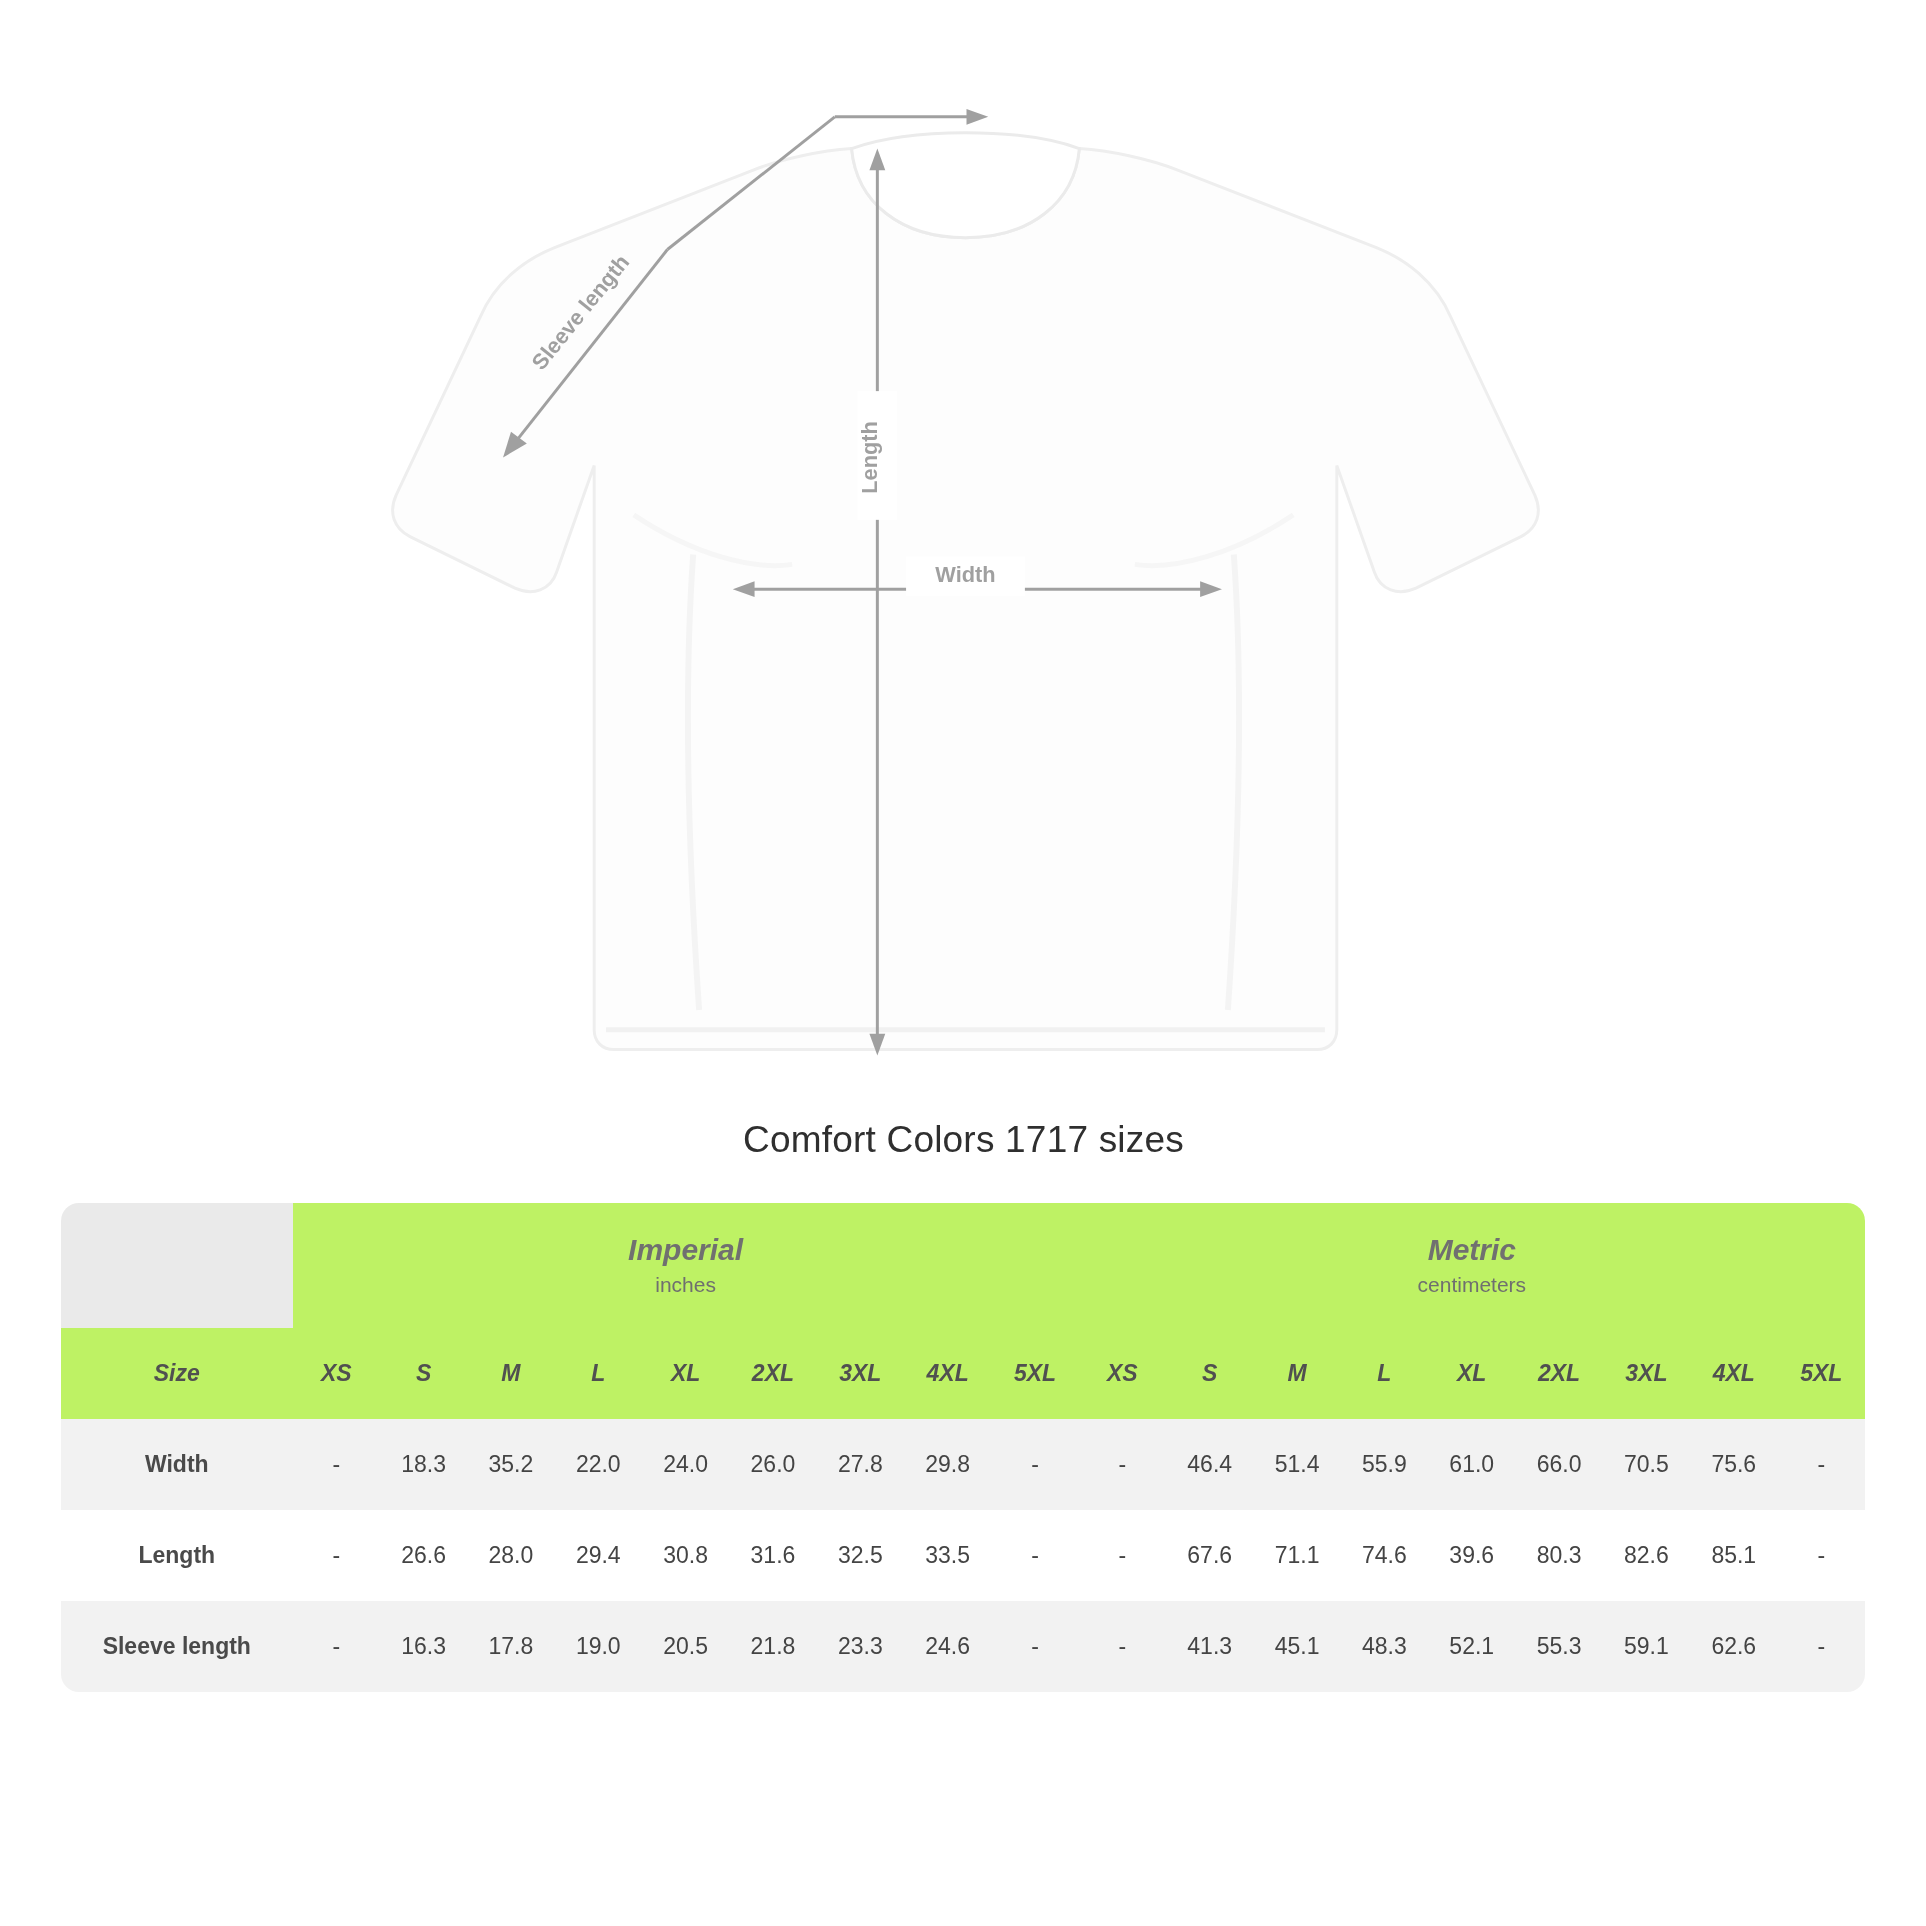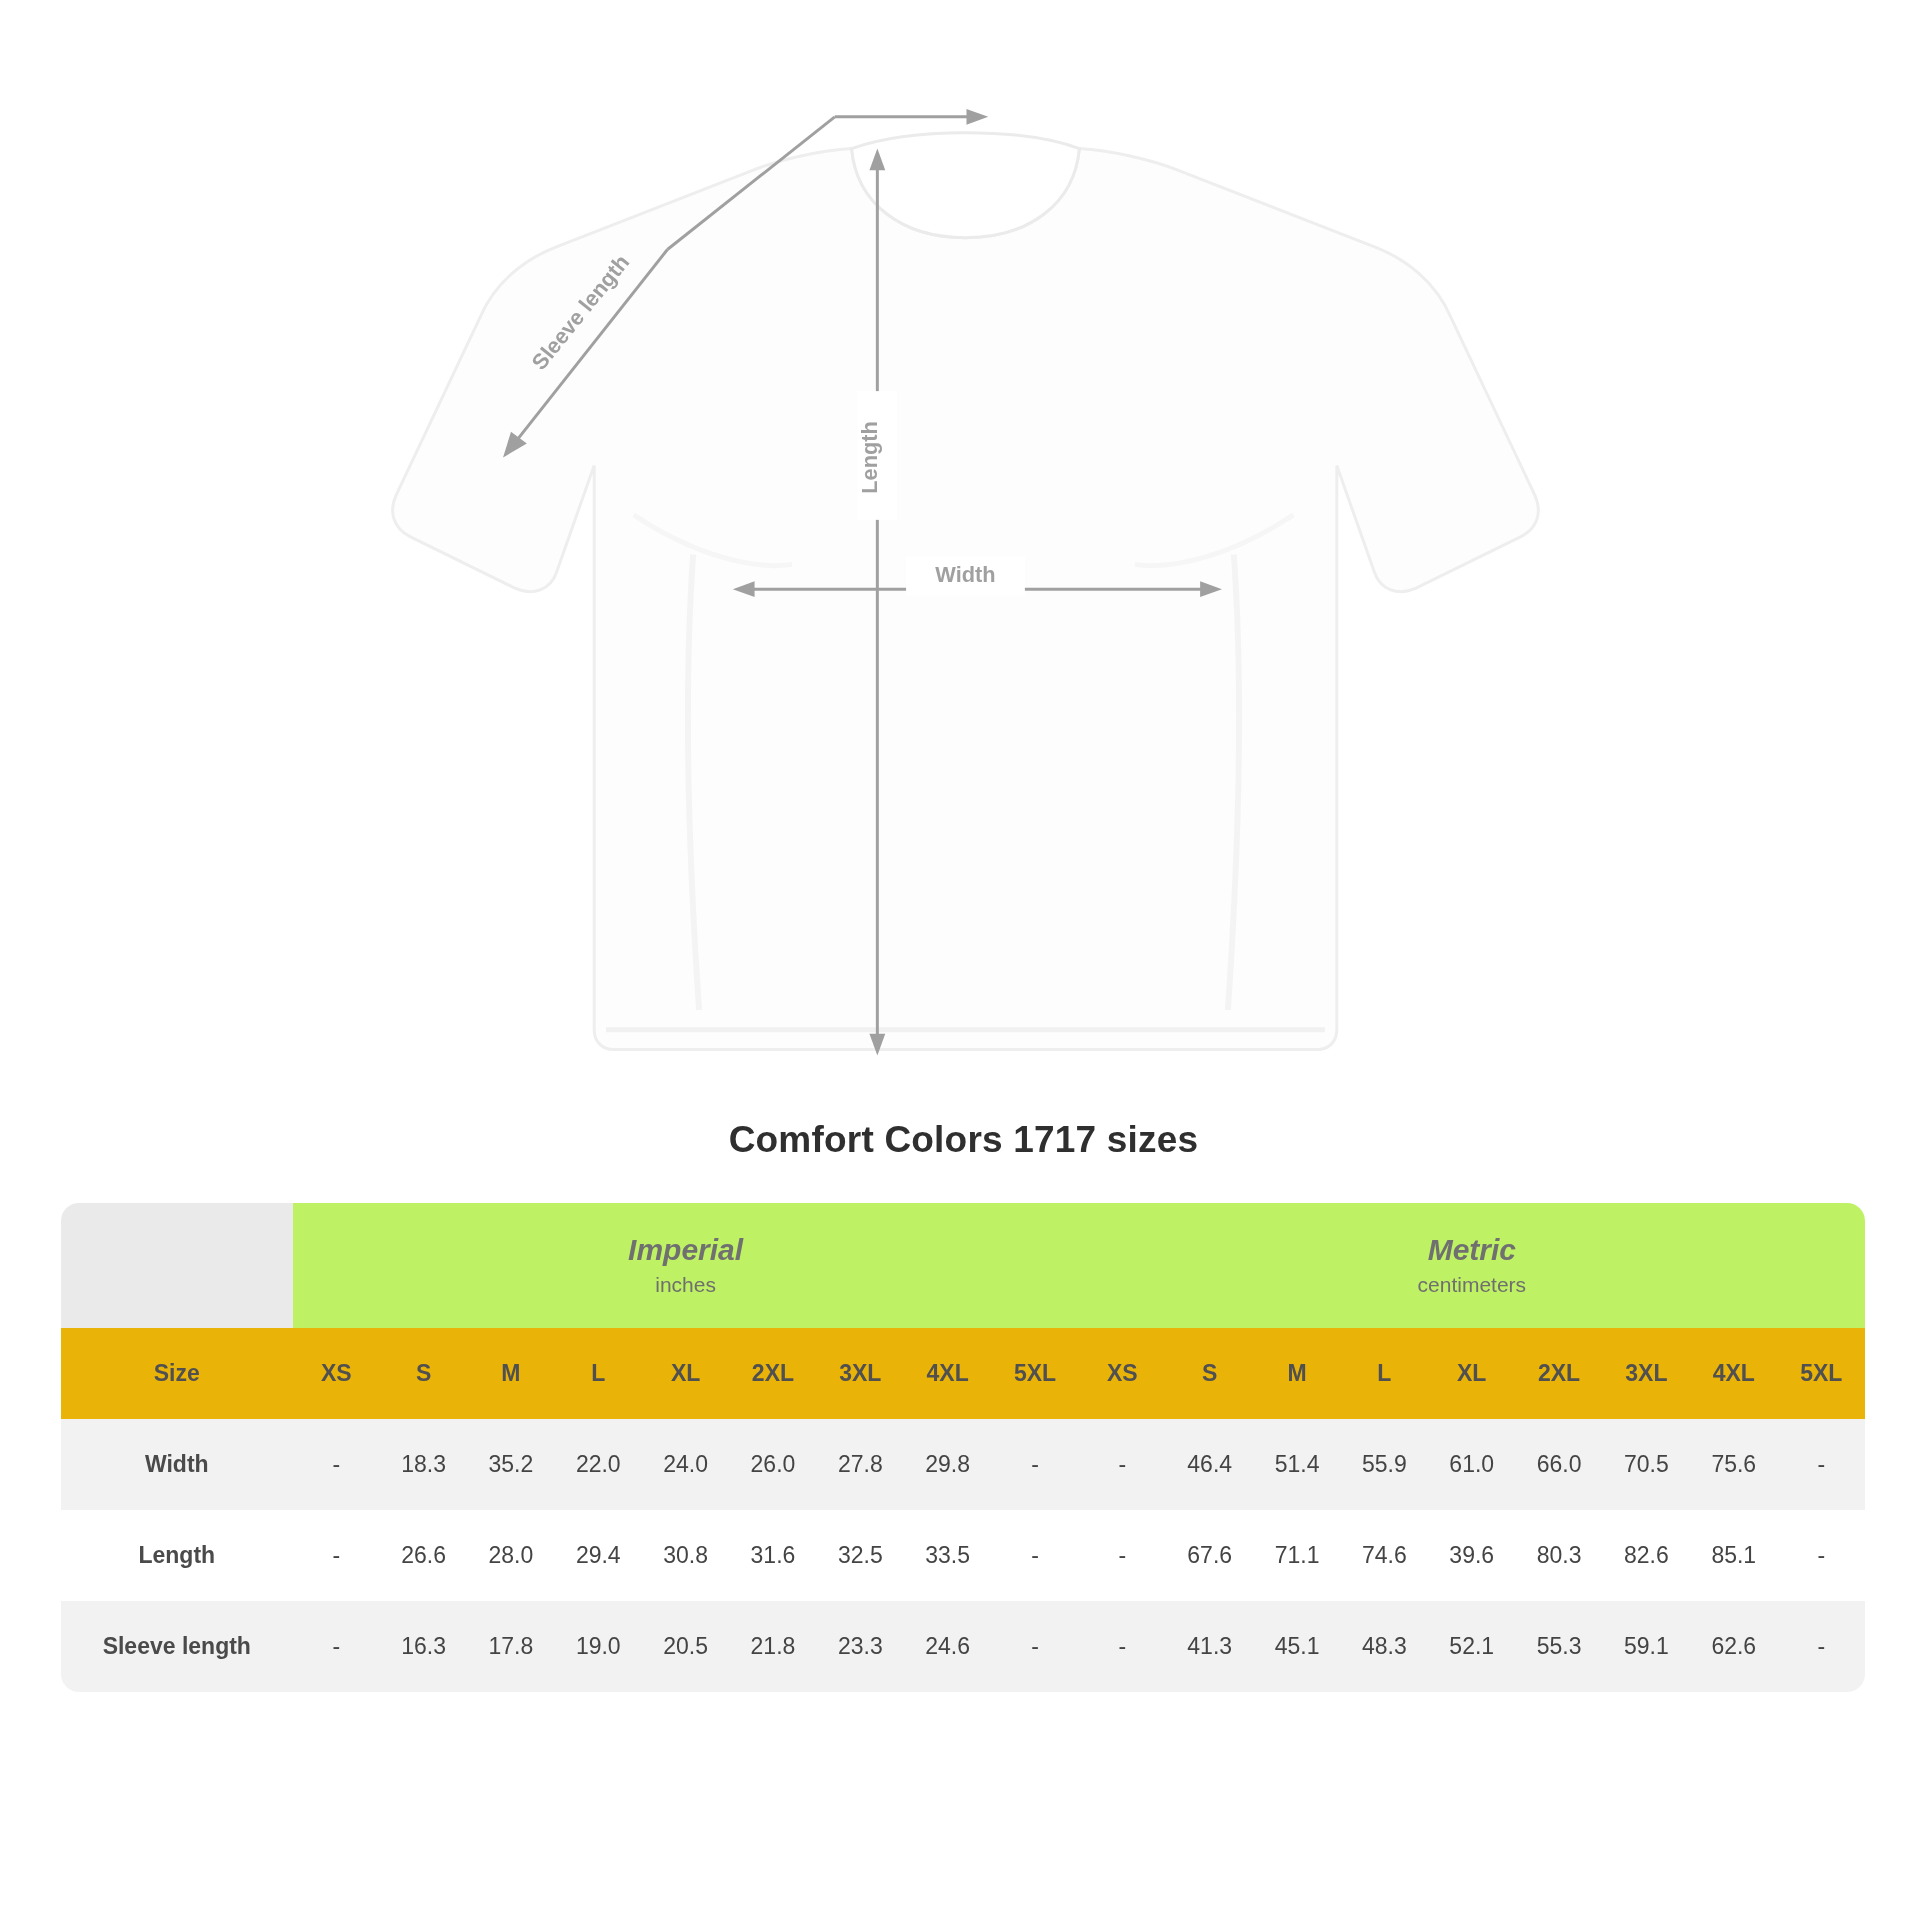--- a/index.html
+++ b/index.html
@@ -29,21 +29,21 @@
   .shirt-svg {
     position: absolute;
     left: 0;
     top: 0;
   }
 
   
   .chart-title {
     text-align: center;
     font-size: 37px;
-    font-weight: bold;
+    font-weight: normal;
     color: #2f2f2f;
     margin-top: 10px;
     letter-spacing: 0.2px;
   }
   .chart-subtitle {
     text-align: center;
     font-size: 22px;
     font-style: italic;
     color: #4a4a4a;
     margin-top: 18px;
@@ -92,22 +92,23 @@
     font-weight: bold;
     color: #505050;
   }
   .size-row td {
     height: 91px;
     text-align: center;
     vertical-align: middle;
     font-size: 23px;
     font-weight: bold;
     color: #505050;
-    background: #eab308;
+    background: #bef264;
     border-right: 2px solid #ffffff;
+    font-style: italic;
   }
   .size-row td:last-child { border-right: none; }
 
   .data-row td {
     height: 91px;
     text-align: center;
     vertical-align: middle;
     font-size: 23px;
     color: #444444;
     border-right: 2px solid #ffffff;

